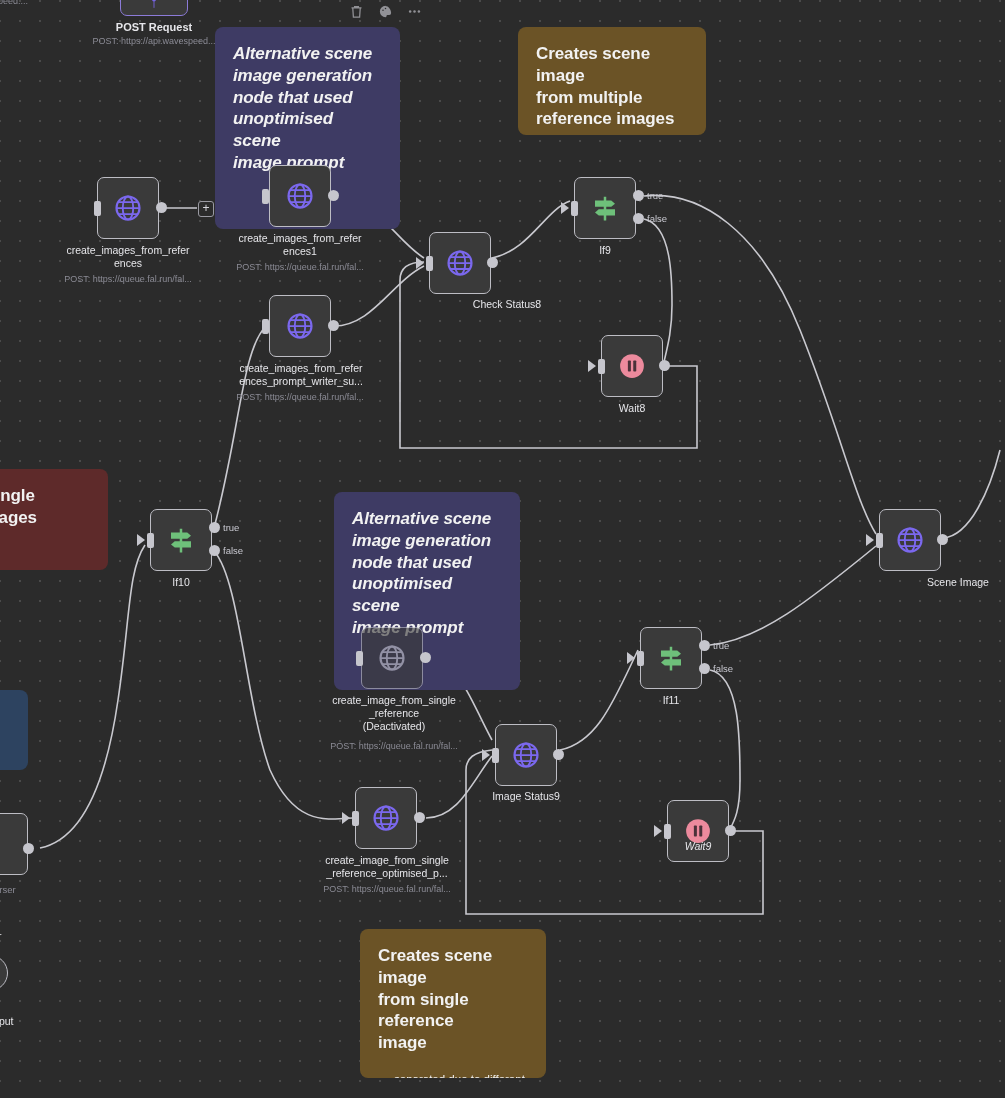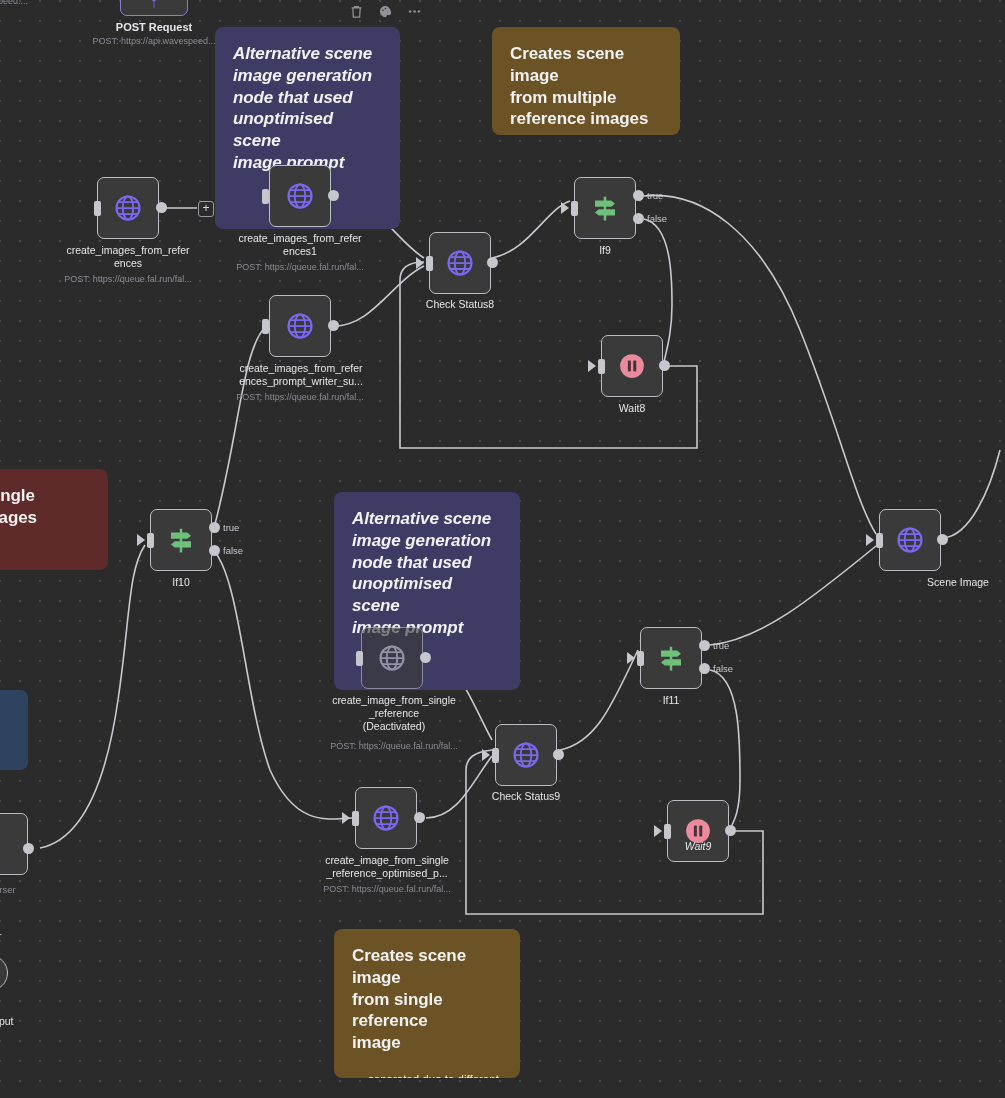--- a/index.html
+++ b/index.html
@@ -38,21 +38,21 @@
   }
   .sticky ul {
     margin: 18px 0 0 0;
     padding-left: 16px;
     font-size: 11.5px;
     font-weight: normal;
     line-height: 1.35;
   }
   .sticky li { margin: 0; }
   .sticky-purple { background: #3e3b64; font-style: italic; }
-  .sticky-brown  { background: #6b5326; }
+  .sticky-brown  { background: #6b5326; margin-left: 26px; }
   .sticky-red    { background: #5e2a2a; }
   .sticky-blue   { background: #2d4360; }
 
   
   .node {
     position: absolute;
     box-sizing: border-box;
     width: 62px; height: 62px;
     border-radius: 7px;
     background: #3a3a3a;
@@ -268,21 +268,21 @@
   <div class="node" style="left:429px; top:232px;">
     <svg class="node-icon" viewBox="0 0 24 24">
       <circle cx="12" cy="12" r="9.2" fill="none" stroke="#7b68ee" stroke-width="1.7"></circle>
       <ellipse cx="12" cy="12" rx="4.2" ry="9.2" fill="none" stroke="#7b68ee" stroke-width="1.5"></ellipse>
       <path d="M3 12h18M4.3 7.2h15.4M4.3 16.8h15.4" stroke="#7b68ee" stroke-width="1.4" fill="none"></path>
     </svg>
   </div>
   <div class="port-arrow" style="left:416px; top:257px;"></div>
   <div class="port-in" style="left:426px; top:256px;"></div>
   <div class="port-out" style="left:487px; top:257px;"></div>
-  <div class="node-label" style="left:400px; top:298px; width:120px;">Check Status8</div>
+  <div class="node-label" style="left:400px; top:298px; width:120px;padding-left:47px;">Check Status8</div>
 
   <div class="node" style="left:574px; top:177px;">
     <svg class="node-icon" viewBox="0 0 24 24">
       <rect x="11" y="3" width="2" height="19" fill="#6ec07a"></rect>
       <path d="M4 6 h13 l3 2.5 -3 2.5 H4 z" fill="#6ec07a"></path>
       <path d="M20 13 H7 l-3 2.5 3 2.5 h13 z" fill="#6ec07a"></path>
     </svg>
   </div>
   <div class="port-arrow" style="left:561px; top:202px;"></div>
   <div class="port-in" style="left:571px; top:201px;"></div>
@@ -349,21 +349,21 @@
   <div class="node" style="left:495px; top:724px;">
     <svg class="node-icon" viewBox="0 0 24 24">
       <circle cx="12" cy="12" r="9.2" fill="none" stroke="#7b68ee" stroke-width="1.7"></circle>
       <ellipse cx="12" cy="12" rx="4.2" ry="9.2" fill="none" stroke="#7b68ee" stroke-width="1.5"></ellipse>
       <path d="M3 12h18M4.3 7.2h15.4M4.3 16.8h15.4" stroke="#7b68ee" stroke-width="1.4" fill="none"></path>
     </svg>
   </div>
   <div class="port-arrow" style="left:482px; top:749px;"></div>
   <div class="port-in" style="left:492px; top:748px;"></div>
   <div class="port-out" style="left:553px; top:749px;"></div>
-  <div class="node-label" style="left:466px; top:790px; width:120px;">Check Status9</div>
+  <div class="node-label" style="left:466px; top:790px; width:120px;">Image Status9</div>
 
   <div class="node" style="left:355px; top:787px;">
     <svg class="node-icon" viewBox="0 0 24 24">
       <circle cx="12" cy="12" r="9.2" fill="none" stroke="#7b68ee" stroke-width="1.7"></circle>
       <ellipse cx="12" cy="12" rx="4.2" ry="9.2" fill="none" stroke="#7b68ee" stroke-width="1.5"></ellipse>
       <path d="M3 12h18M4.3 7.2h15.4M4.3 16.8h15.4" stroke="#7b68ee" stroke-width="1.4" fill="none"></path>
     </svg>
   </div>
   <div class="port-arrow" style="left:342px; top:812px;"></div>
   <div class="port-in" style="left:352px; top:811px;"></div>

